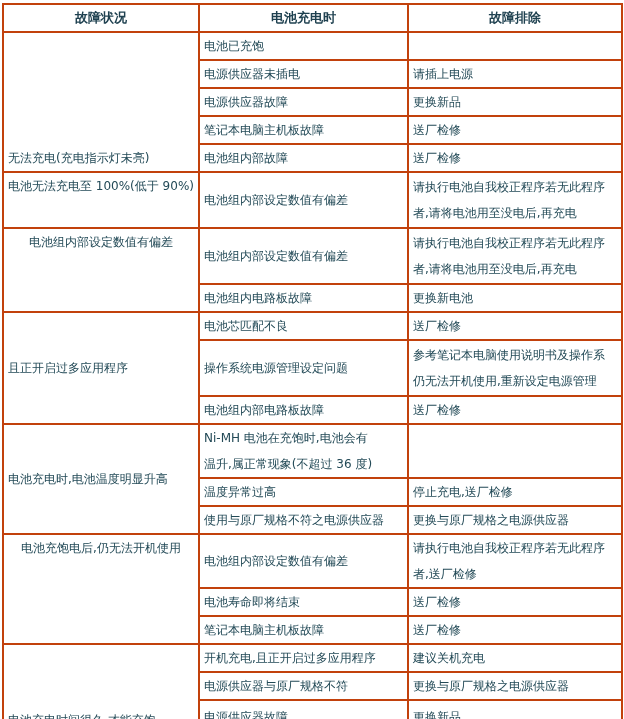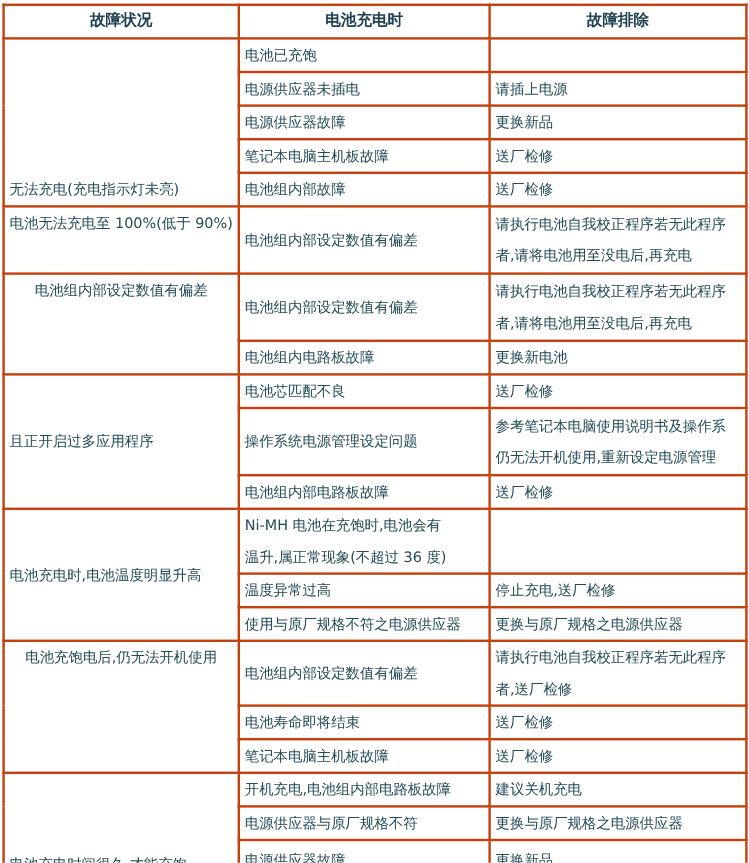--- a/index.html
+++ b/index.html
@@ -151,21 +151,21 @@
       <td class="cell">电池寿命即将结束</td>
       <td class="cell">送厂检修</td>
     </tr>
     <tr class="r26">
       <td class="cell">笔记本电脑主机板故障</td>
       <td class="cell">送厂检修</td>
     </tr>
 
     <tr class="r25">
       <td class="symptom va-bot" rowspan="3">电池充电时间很久,才能充饱</td>
-      <td class="cell">开机充电,电池组内部电路板故障</td>
+      <td class="cell">开机充电,且正开启过多应用程序</td>
       <td class="cell">建议关机充电</td>
     </tr>
     <tr class="r25">
       <td class="cell">电源供应器与原厂规格不符</td>
       <td class="cell">更换与原厂规格之电源供应器</td>
     </tr>
     <tr class="r34">
       <td class="cell">电源供应器故障</td>
       <td class="cell">更换新品</td>
     </tr>

